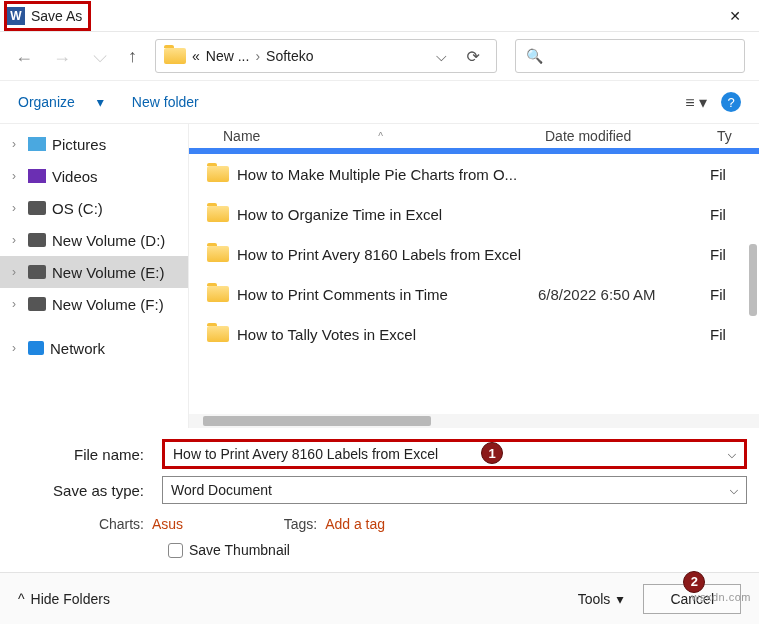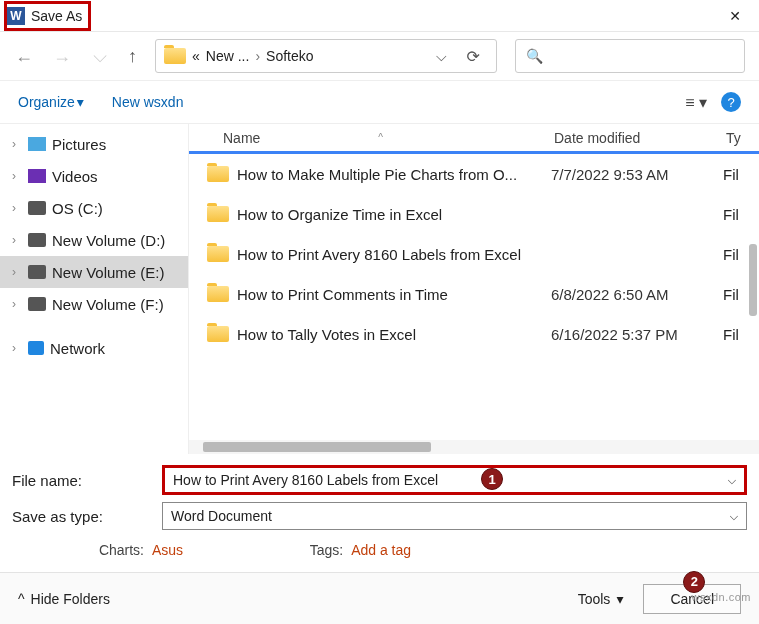--- a/index.html
+++ b/index.html
@@ -23,66 +23,66 @@
 .folder-icon::before { content:""; position:absolute; top:-3px; left:0; width:10px; height:3px; background:#f7c13d; border-radius:2px 2px 0 0;}
 .bc-text { white-space:nowrap; overflow:hidden; }
 .bc-sep { color:#777; }
 .bc-drop { margin-left:auto; color:#666; padding:0 6px;}
 .refresh { color:#555; font-size:16px; padding:0 8px; cursor:pointer;}
 .searchbox { width:230px; height:34px; border:1px solid #ccc; border-radius:3px; display:flex; align-items:center; padding:0 10px; color:#888; gap:8px;}
 .searchbox input { border:none; outline:none; flex:1; font-size:14px; color:#888;}
 
 
 .toolbar { height:44px; border-top:1px solid #eee; border-bottom:1px solid #eee; display:flex; align-items:center; padding:0 18px; }
-.org-btn { color:#0964b0; cursor:pointer; display:flex; align-items:flex-end; gap:2px;}
+.org-btn { color:#0964b0; cursor:pointer; display:flex; align-items:flex-end; gap:22px;}
 .newf-btn { color:#0964b0; margin-left:28px; cursor:pointer;}
 .toolbar .spacer { flex:1; }
 .view-btn { color:#444; margin-right:14px; cursor:pointer; font-size:16px;}
 .help-btn { width:20px; height:20px; border-radius:50%; background:#1f86e0; color:#fff; font-size:13px; display:flex; align-items:center; justify-content:center;}
 
 
 .main { flex:1; display:flex; min-height:0; position:relative; }
 .sidebar { width:188px; overflow:hidden; padding-top:4px; font-size:15px; }
 .tree-item { display:flex; align-items:center; height:32px; padding-left:12px; gap:6px; white-space:nowrap; cursor:pointer;}
 .tree-item.sel { background:#d8d8d8; }
 .tree-chev { width:10px; color:#888; font-size:12px;}
 .ico { width:18px; height:14px; display:inline-block; flex-shrink:0;}
 .ico-pic { background:#4aa8e0;}
 .ico-vid { background:#6b2fb3;}
 .ico-drv { background:#555; border-radius:2px;}
 .ico-net { background:#1f86e0; border-radius:2px; width:16px; position:relative;}
 
 .filepane { flex:1; border-left:1px solid #eee; display:flex; flex-direction:column; min-width:0; position:relative;}
-.colhead { display:flex; align-items:center; height:30px; padding:0 5px 0 34px; color:#444; border-bottom:3px solid #3b82f6; font-size:14px;}
+.colhead { display:flex; align-items:center; height:30px; padding:0 14px 0 34px; color:#444; border-bottom:6px solid #3b82f6; font-size:14px;}
 .colhead .c-name { flex:1; display:flex; align-items:center; gap:8px;}
 .colhead .c-date { width:172px; }
 .colhead .c-type { width:28px; overflow:hidden; }
 .sort-arrow { color:#888; font-size:10px; margin-left:110px;}
 .filelist { flex:1; overflow:hidden; }
-.filerow { display:flex; align-items:center; height:40px; padding:0 8px 0 18px; font-size:15px;}
+.filerow { display:flex; align-items:center; height:40px; padding:0 21px 0 18px; font-size:15px;}
 .filerow .fi { width:22px; height:16px; background:linear-gradient(#ffe08a,#f7c13d); border-radius:2px; margin-right:8px; flex-shrink:0; position:relative;}
 .filerow .fi::before { content:""; position:absolute; top:-3px; left:0; width:10px; height:3px; background:#f7c13d; border-radius:2px 2px 0 0;}
 .filerow .fname { flex:1; white-space:nowrap; overflow:hidden; text-overflow:ellipsis; padding-right:8px;}
 .filerow .fdate { width:172px; color:#333;}
 .filerow .ftype { width:28px; overflow:hidden;}
 .hscroll { height:14px; background:#f5f5f5; display:flex; align-items:center;}
 .hscroll .thumb { height:10px; width:40%; background:#b9b9b9; margin-left:14px; border-radius:2px;}
 .vscroll-thumb { position:absolute; right:2px; top:120px; width:8px; height:72px; background:#bdbdbd; border-radius:3px;}
 
 
 .form { padding:10px 12px 8px 12px; position:relative;}
 .form-row { display:flex; align-items:center; height:32px; margin-bottom:4px;}
-.form-row label { width:150px; padding-right:18px; font-size:15px;}
+.form-row label { width:150px; text-align:right; padding-right:18px; font-size:15px;}
 .combo { flex:1; height:28px; border:1px solid #888; display:flex; align-items:center; padding:0 8px; position:relative;}
 .combo.filename-combo { border:3px solid #c00000; height:30px; }
 .combo .drop { margin-left:auto; color:#555; font-size:11px;}
 .meta-row { display:flex; align-items:center; padding:6px 0 6px 68px; font-size:14px;}
 .meta-row .ml { width:72px; text-align:right; color:#444; padding-right:8px;}
 .meta-row .mv { color:#c2410c; cursor:pointer;text-align:center;}
-.meta-row .tag-group { margin-left:120px; display:flex; align-items:center;}
+.meta-row .tag-group { margin-left:94px; display:flex; align-items:center;}
 .chk-row { padding:4px 0 6px 156px; display:flex; align-items:center; gap:6px; font-size:14px;}
 .chk { width:15px; height:15px; border:1px solid #888; border-radius:3px;}
 
 
 .footer { height:52px; border-top:1px solid #e3e3e3; background:#fafafa; display:flex; align-items:center; padding:0 18px;}
 .hidefolders { display:flex; align-items:center; gap:6px; cursor:pointer;}
 .footer .spacer { flex:1;}
 .tools { margin-right:20px; display:flex; align-items:center; gap:6px; cursor:pointer;}
 .btn { height:30px; padding:0 26px; border:1px solid #aaa; background:#fcfcfc; font-size:14px; cursor:pointer; display:flex; align-items:center; justify-content:center;}
 .btn.save { background:#e5f1fb; border:1px solid #2b90d9;}
@@ -127,21 +127,21 @@
     <div class="searchbox">
       <span>🔍</span>
     </div>
   </div>
 
   <div class="toolbar">
     <div class="org-btn">
       <span>Organize</span>
       <span>▾</span>
     </div>
-    <div class="newf-btn">New wsxdn</div>
+    <div class="newf-btn">New folder</div>
     <div class="spacer"></div>
     <div class="view-btn">≡ ▾</div>
     <div class="help-btn">?</div>
   </div>
 
   <div class="main">
     <div class="sidebar" id="sidebar">
         <div class="tree-item">
           <span class="tree-chev">›</span>
           <span class="ico ico-pic"></span>
@@ -185,21 +185,20 @@
             <span>Name</span>
             <span class="sort-arrow">^</span>
           </div>
         <div class="c-date">Date modified</div>
         <div class="c-type">Ty</div>
       </div>
       <div class="filelist" id="filelist">
           <div class="filerow">
             <span class="fi"></span>
             <span class="fname">How to Make Multiple Pie Charts from O...</span>
-            <span class="fdate">7/7/2022 9:53 AM</span>
             <span class="ftype">Fil</span>
           </div>
           <div class="filerow">
             <span class="fi"></span>
             <span class="fname">How to Organize Time in Excel</span>
             <span class="ftype">Fil</span>
           </div>
           <div class="filerow">
             <span class="fi"></span>
             <span class="fname">How to Print Avery 8160 Labels from Excel</span>
@@ -207,21 +206,20 @@
           </div>
           <div class="filerow">
             <span class="fi"></span>
             <span class="fname">How to Print Comments in Time</span>
             <span class="fdate">6/8/2022 6:50 AM</span>
             <span class="ftype">Fil</span>
           </div>
           <div class="filerow">
             <span class="fi"></span>
             <span class="fname">How to Tally Votes in Excel</span>
-            <span class="fdate">6/16/2022 5:37 PM</span>
             <span class="ftype">Fil</span>
           </div>
         </div>
       <div class="hscroll">
           <div class="thumb"></div>
         </div>
       <div class="vscroll-thumb"></div>
     </div>
   </div>
 
@@ -242,20 +240,24 @@
       </div>
     </div>
     <div class="meta-row">
       <span class="ml">Charts:</span>
       <span class="mv">Asus</span>
       <span class="tag-group">
         <span class="ml" style="width:48px">Tags:</span>
         <span class="mv">Add a tag</span>
       </span>
     </div>
+    <div class="chk-row">
+      <span class="chk"></span>
+      <span>Save Thumbnail</span>
+    </div>
   </div>
 
   <div class="footer">
     <div class="hidefolders">
       <span>^</span>
       <span>Hide Folders</span>
     </div>
     <div class="spacer"></div>
     <div class="tools">
       <span>Tools</span>

